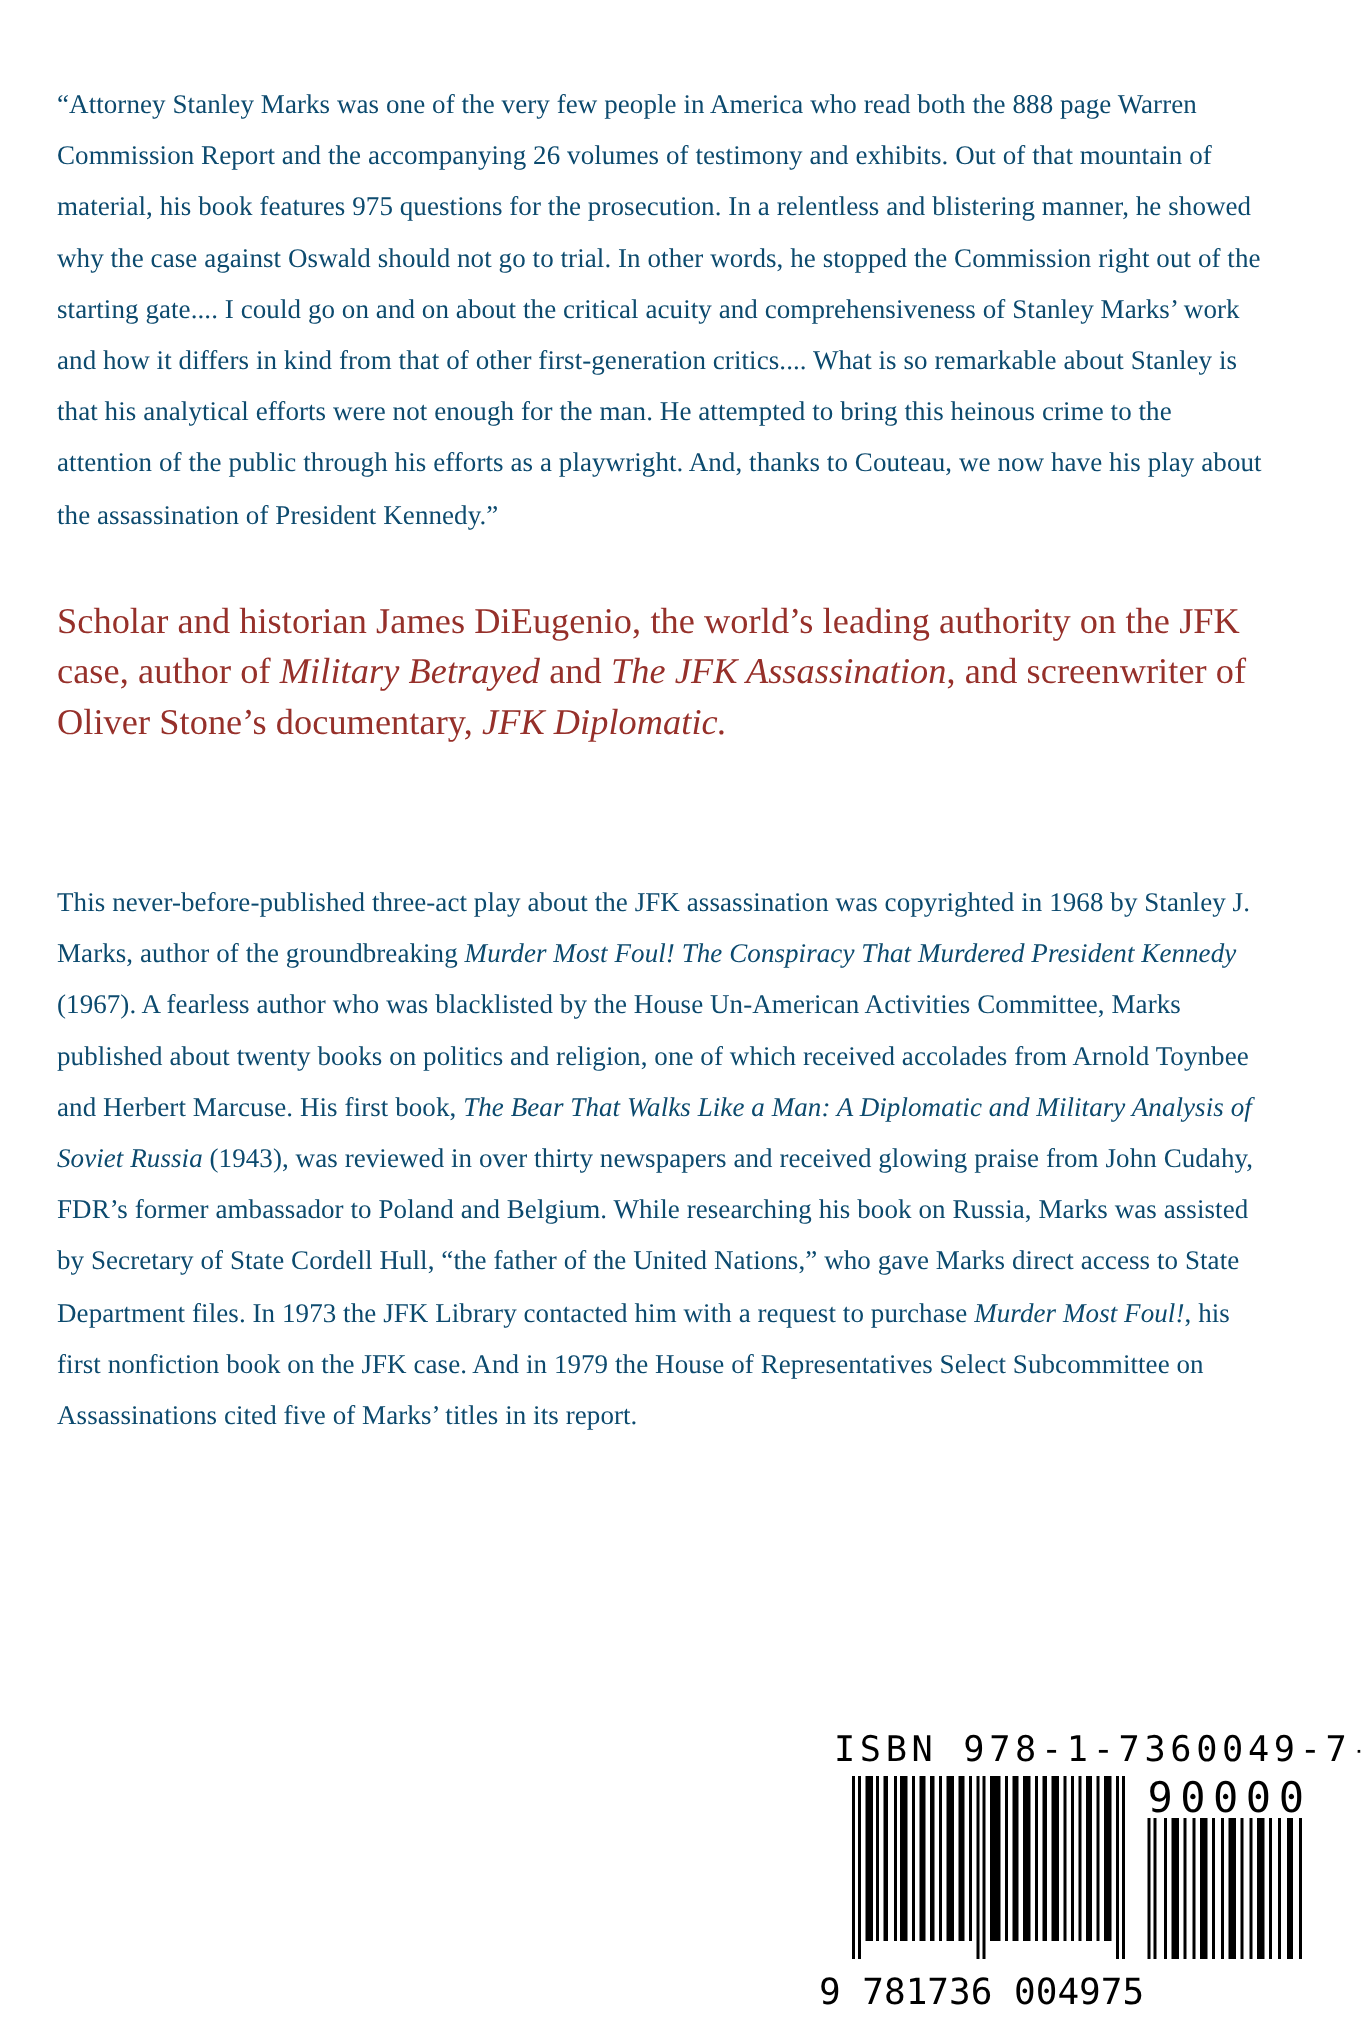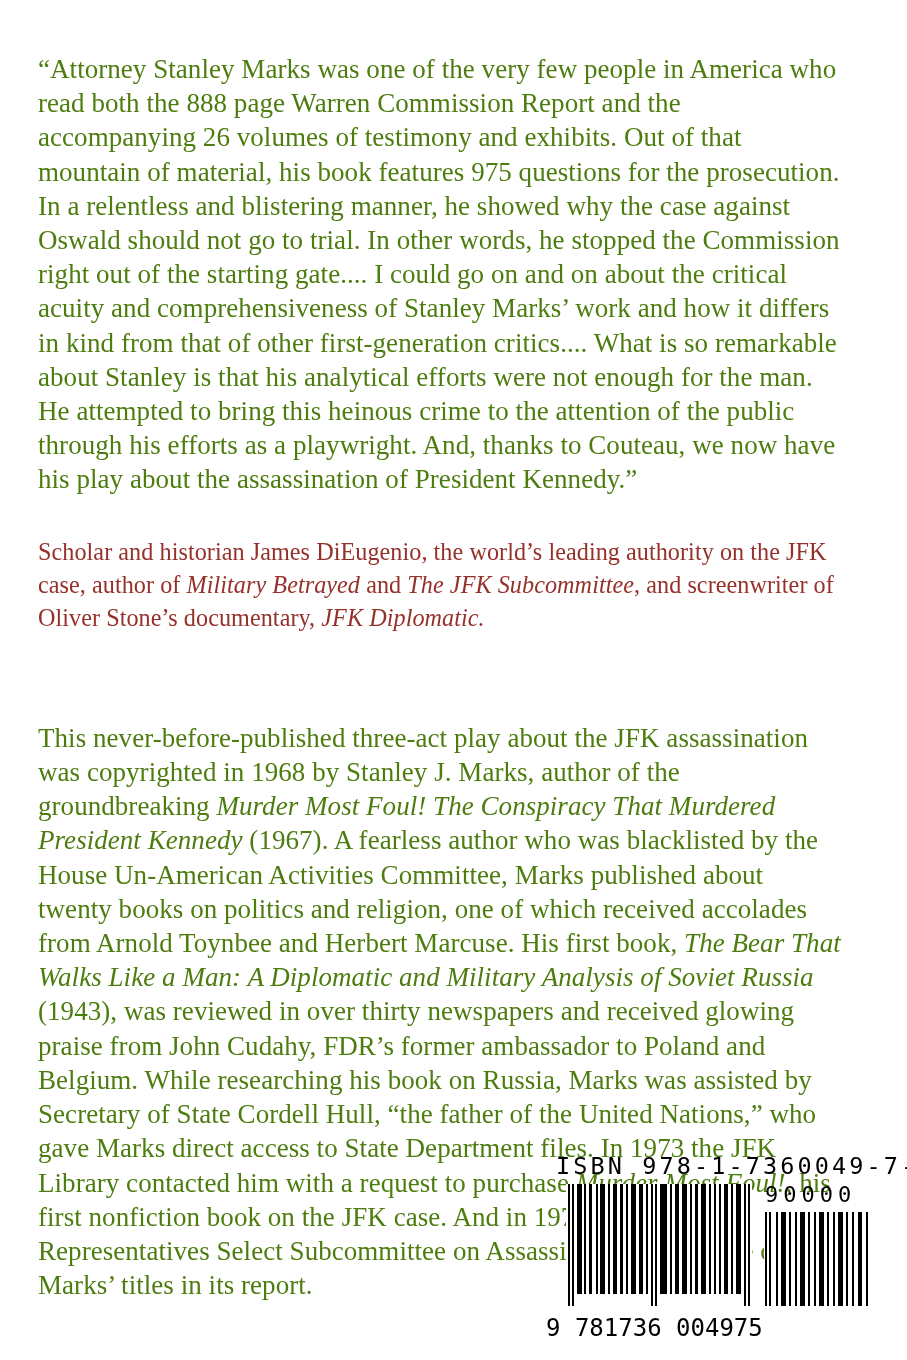--- a/index.html
+++ b/index.html
@@ -21,23 +21,23 @@
     box-sizing: border-box;
   }
   .text-column {
     position: absolute;
     left: 38px;
     top: 52px;
     width: 805px;
   }
   p.body-para {
     margin: 0;
-    font-size: 27px;
+    font-size: 18px;
     line-height: 34.2px;
-    color: #4d7c0f;
+    color: #0c4a6e;
     text-align: left;
     letter-spacing: 0.05px;
   }
   p.quote-para {
     margin: 0 0 0 0;
   }
   p.attrib-para {
     margin: 38px 0 0 0;
     color: #96302a;
     font-size: 24.2px;
@@ -65,21 +65,21 @@
     font-size: 23.5px;
     letter-spacing: 3.1px;
     color: #000000;
     white-space: pre;
   }
   .supp-text {
     position: absolute;
     left: 225px;
     top: 30px;
     font-family: "DejaVu Sans Mono", "Liberation Mono", monospace;
-    font-size: 22px;
+    font-size: 28px;
     letter-spacing: 5px;
     color: #000000;
     white-space: pre;
   }
   .bars-main {
     position: absolute;
     left: 26px;
     top: 32px;
     width: 186px;
     height: 122px;
@@ -104,21 +104,21 @@
 </style>
 </head>
 <body>
 
 <div id="cover">
 
   <div class="text-column">
 
     <p class="body-para quote-para">“Attorney Stanley Marks was one of the very few people in America who read both the 888 page Warren Commission Report and the accompanying 26 volumes of testimony and exhibits. Out of that mountain of material, his book features 975 questions for the prosecution. In a relentless and blistering manner, he showed why the case against Oswald should not go to trial. In other words, he stopped the Commission right out of the starting gate.... I could go on and on about the critical acuity and comprehensiveness of Stanley Marks’ work and how it differs in kind from that of other first-generation critics.... What is so remarkable about Stanley is that his analytical efforts were not enough for the man. He attempted to bring this heinous crime to the attention of the public through his efforts as a playwright. And, thanks to Couteau, we now have his play about the assassination of President Kennedy.”</p>
 
-    <p class="body-para attrib-para"><span>Scholar and historian James DiEugenio, the world’s leading authority on the JFK case, author of </span><span class="it">Military Betrayed</span><span> and </span><span class="it">The JFK Subcommittee</span><span>, and screenwriter of Oliver Stone’s documentary, </span><span class="it">JFK Diplomatic.</span></p>
+    <p class="body-para attrib-para"><span>Scholar and historian James DiEugenio, the world’s leading authority on the JFK case, author of </span><span class="it">Military Betrayed</span><span> and </span><span class="it">The JFK Assassination</span><span>, and screenwriter of Oliver Stone’s documentary, </span><span class="it">JFK Diplomatic.</span></p>
 
     <p class="body-para blurb-para"><span>This never-before-published three-act play about the JFK assassination was copyrighted in 1968 by Stanley J. Marks, author of the groundbreaking </span><span class="it">Murder Most Foul! The Conspiracy That Murdered President Kennedy</span><span> (1967). A fearless author who was blacklisted by the House Un-American Activities Committee, Marks published about twenty books on politics and religion, one of which received accolades from Arnold Toynbee and Herbert Marcuse. His first book, </span><span class="it">The Bear That Walks Like a Man: A Diplomatic and Military Analysis of Soviet Russia</span><span> (1943), was reviewed in over thirty newspapers and received glowing praise from John Cudahy, FDR’s former ambassador to Poland and Belgium. While researching his book on Russia, Marks was assisted by Secretary of State Cordell Hull, “the father of the United Nations,” who gave Marks direct access to State Department files. In 1973 the JFK Library contacted him with a request to purchase </span><span class="it">Murder Most Foul!</span><span>, his first nonfiction book on the JFK case. And in 1979 the House of Representatives Select Subcommittee on Assassinations cited five of Marks’ titles in its report.</span></p>
 
   </div>
 
   <div id="barcode-block">
 
     <div class="isbn-text">ISBN 978-1-7360049-7-5</div>
 
     <div class="supp-text">90000</div>

